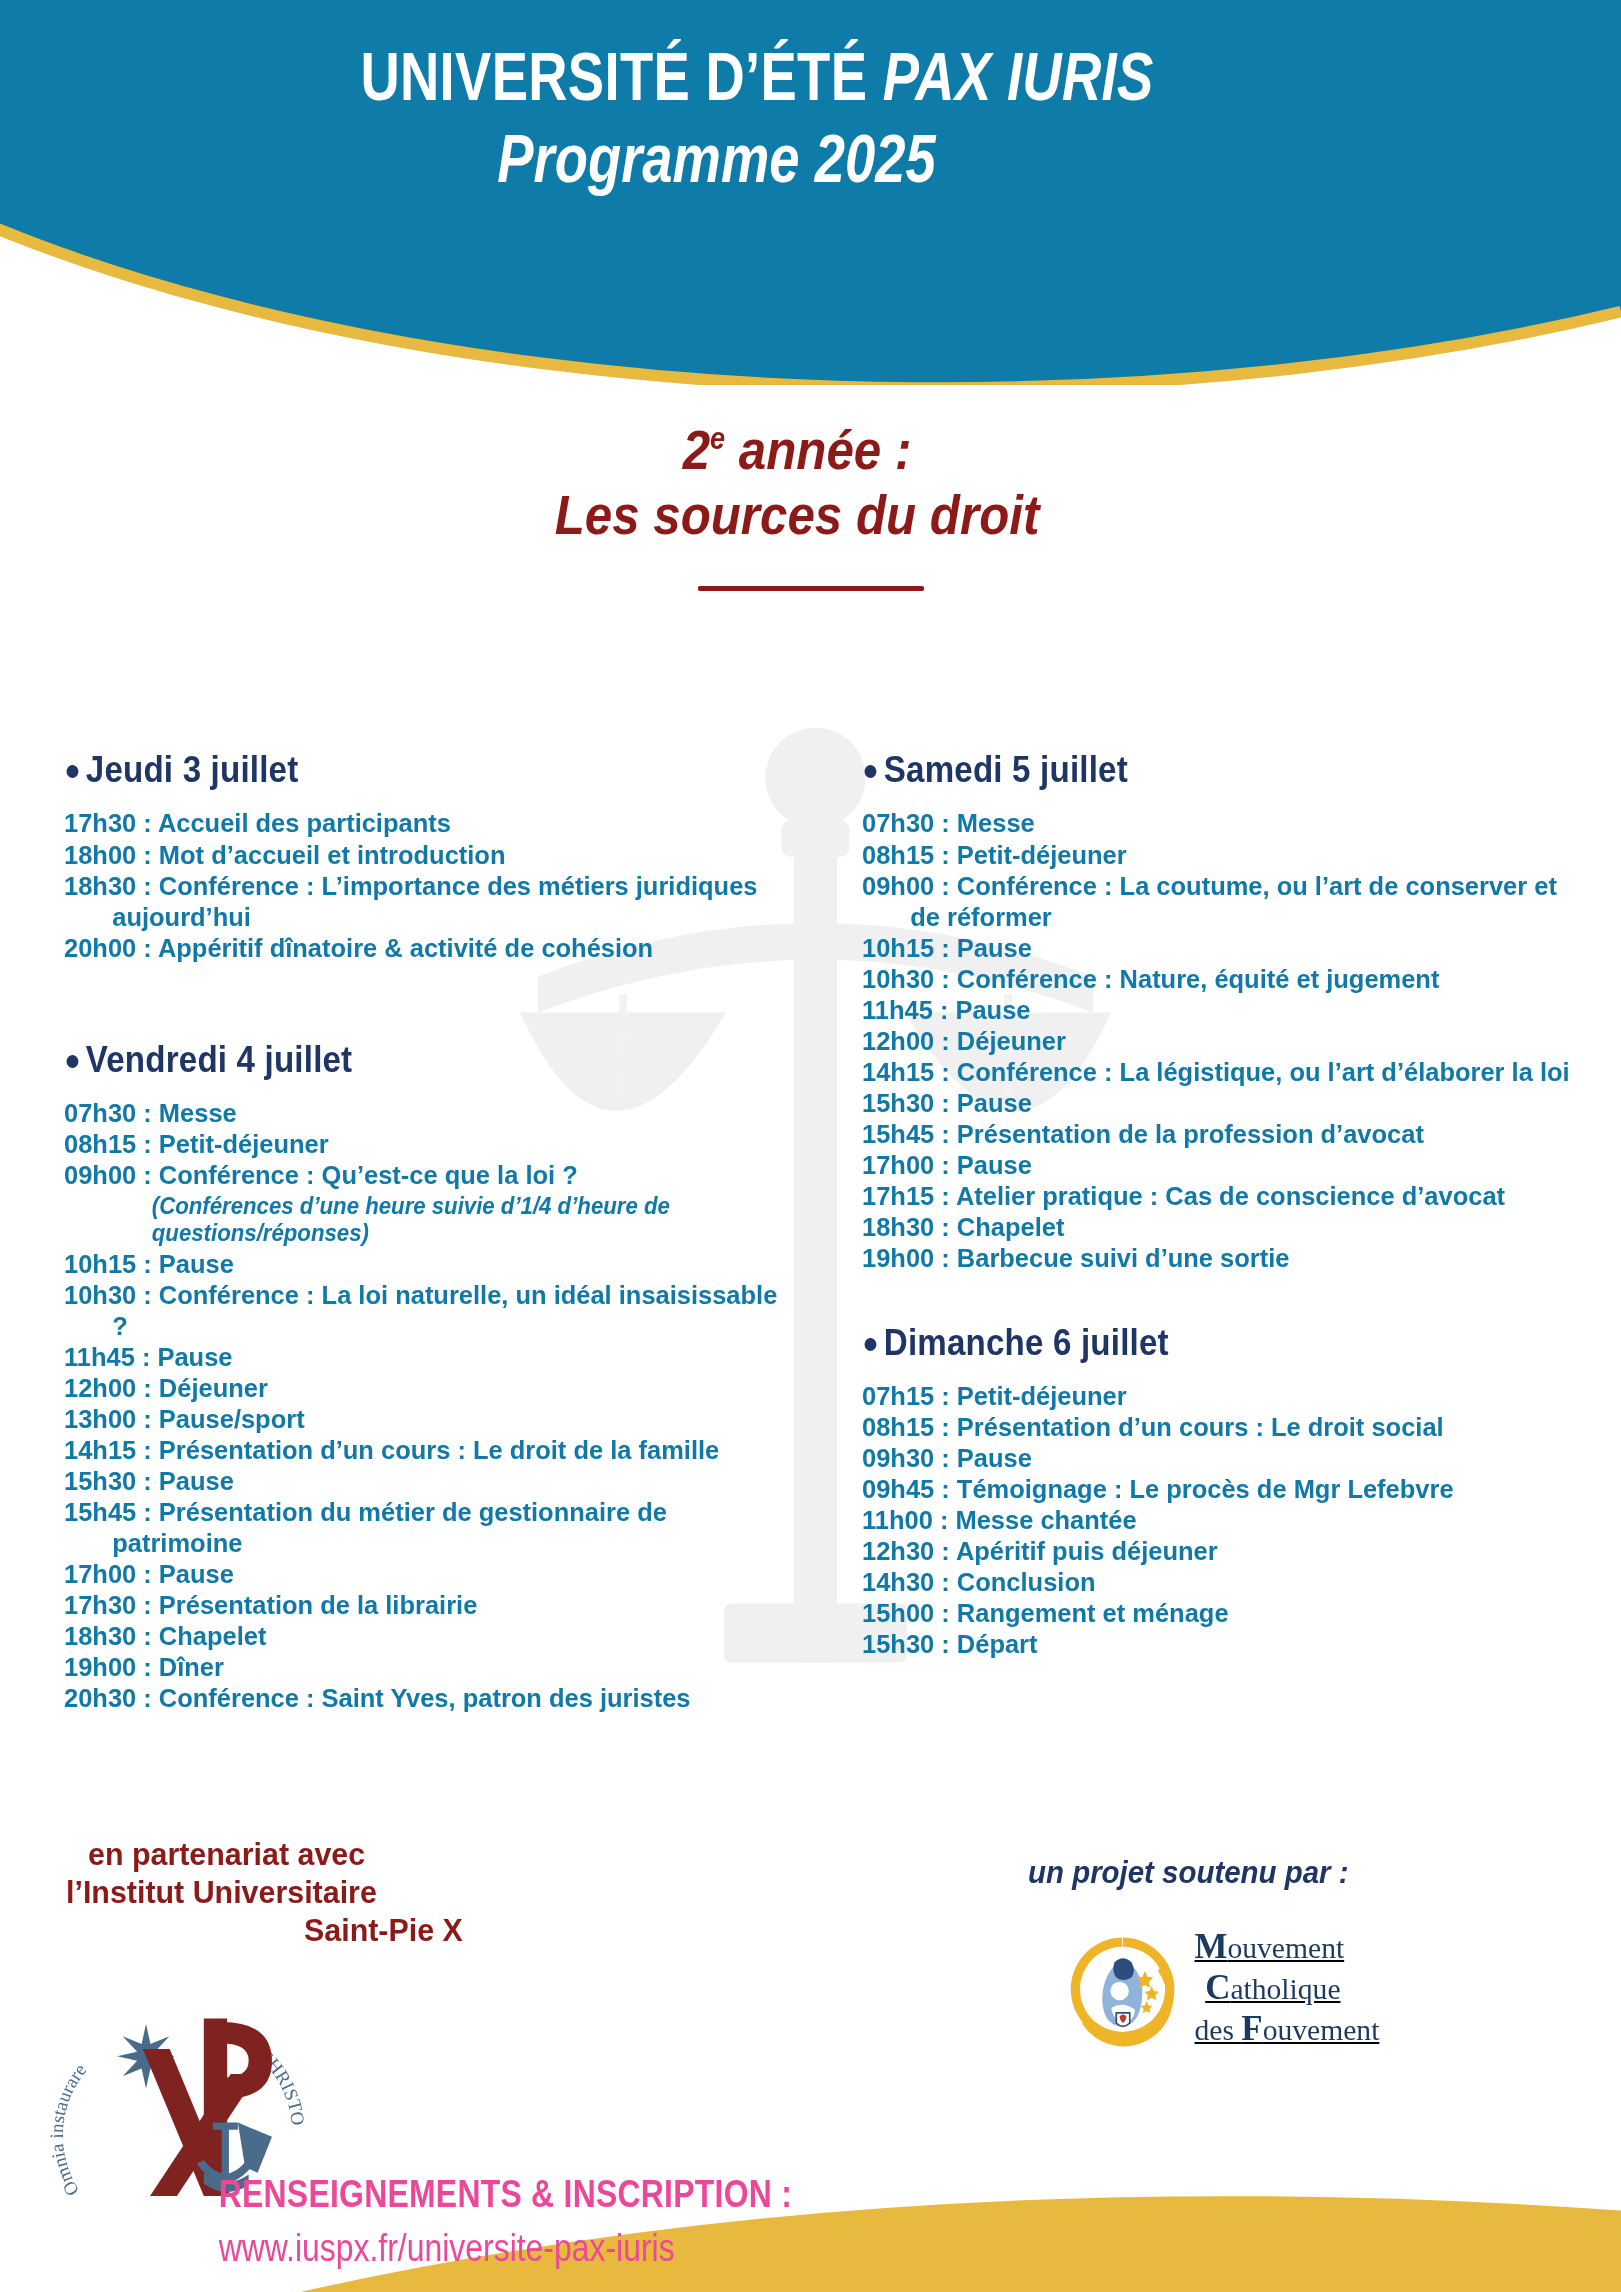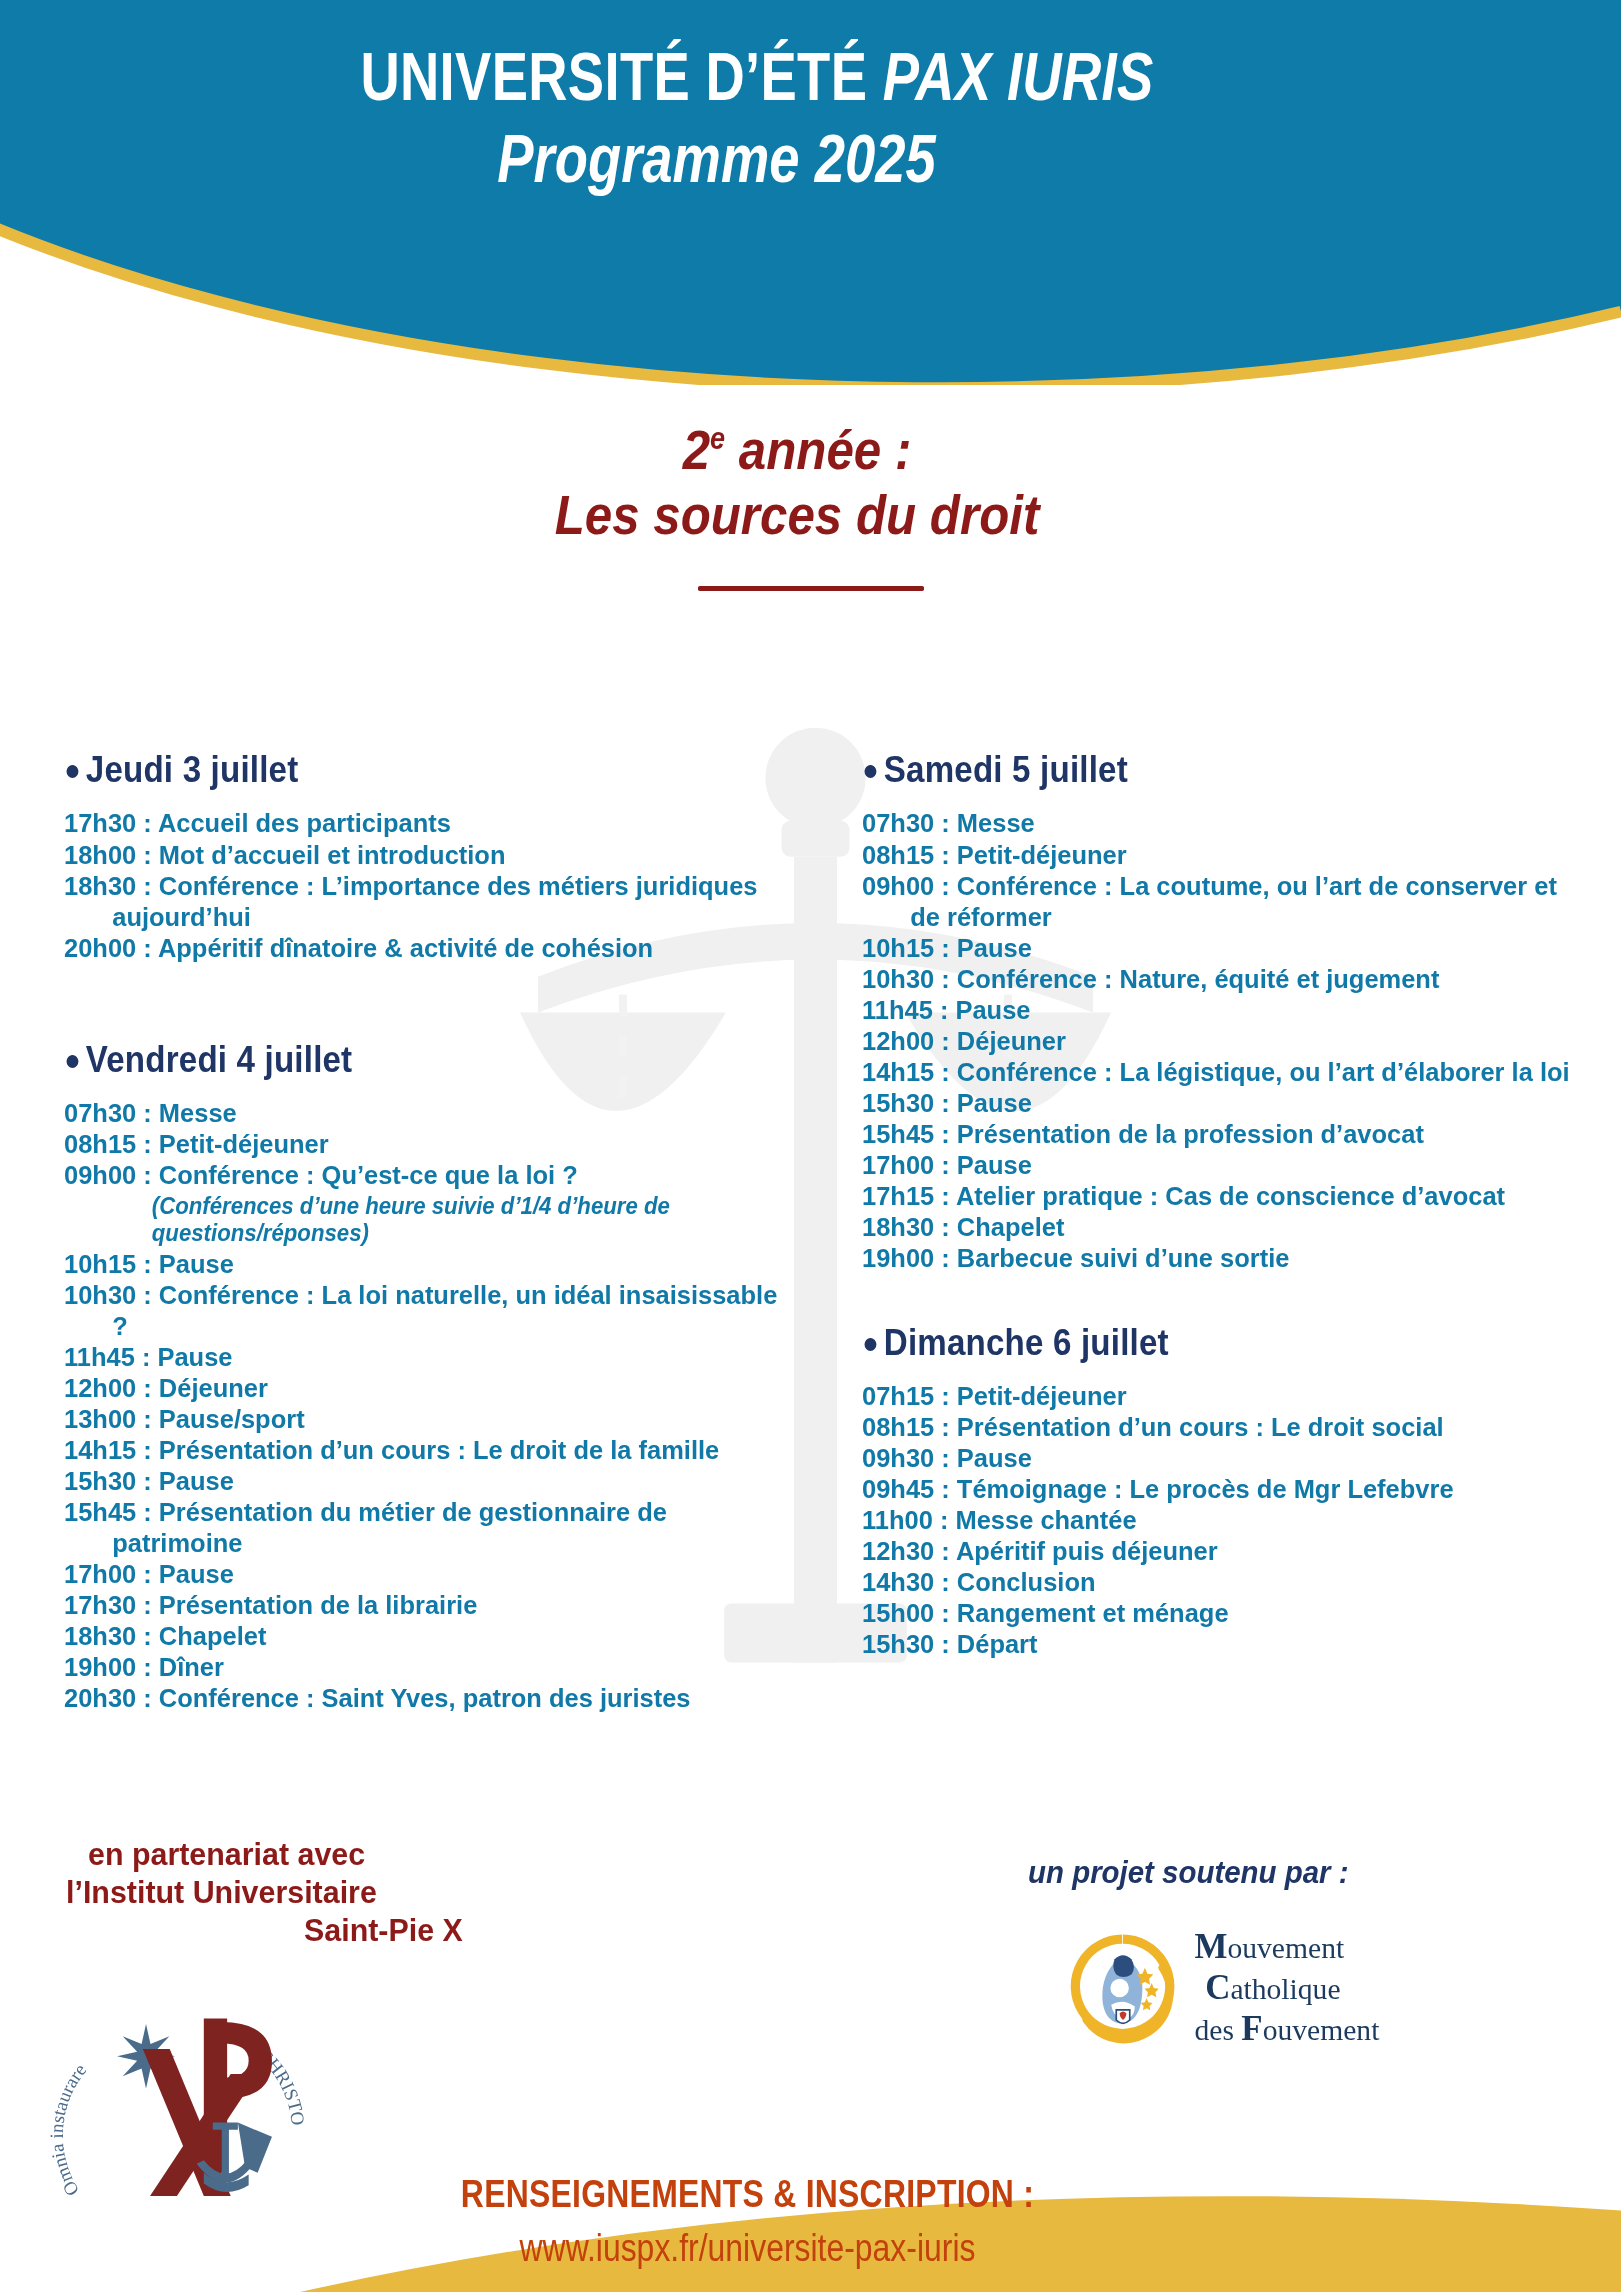--- a/index.html
+++ b/index.html
@@ -113,37 +113,37 @@
   .pr-l3{margin-left:238px;}
   #px-logo{position:absolute; left:-19.7px; top:152px; width:269px; height:269px;}
 
   #partner-right{
     position:absolute; left:1028px; top:1854px; z-index:2; width:502px;
   }
   .partner-navy{
     color:#1F3566; font-weight:bold; font-style:italic; font-size:32px;
     transform:scaleX(.92); transform-origin:left center; white-space:nowrap;
   }
-  #mcf-row{display:flex; align-items:center; margin-top:36px; margin-left:36px;}
+  #mcf-row{display:flex; align-items:flex-end; margin-top:36px; margin-left:36px;text-decoration:underline;}
   #mcf-logo{width:118px; height:118px; flex:none;}
   #mcf-text{
     margin-left:12.5px; color:#1C3A5E;
     font-family:"Liberation Serif", serif;
     font-size:29.6px; line-height:1.17;
   }
   #mcf-text .cap{font-weight:bold; font-size:1.18em;}
   .mcf-l3{margin-left:10.7px;}
 
   
   #footer-banner{
     position:absolute; left:0; bottom:0; width:1621px; height:197px; z-index:1;
   }
   #footer-text{
     position:absolute; left:0; bottom:23px; width:1377px;
-    z-index:3; text-align:center; color:#c2410c;
+    z-index:3; text-align:left; color:#ec4899;
   }
   .ft-l1{
     font-size:38px; font-weight:bold; letter-spacing:0.3px;
     transform:scaleX(.84); transform-origin:center; white-space:nowrap;
     margin-left:118px;
   }
   .ft-l2{
     font-size:38px; margin-top:10.7px;
     transform:scaleX(.84); transform-origin:center; white-space:nowrap;
     margin-left:118px;

